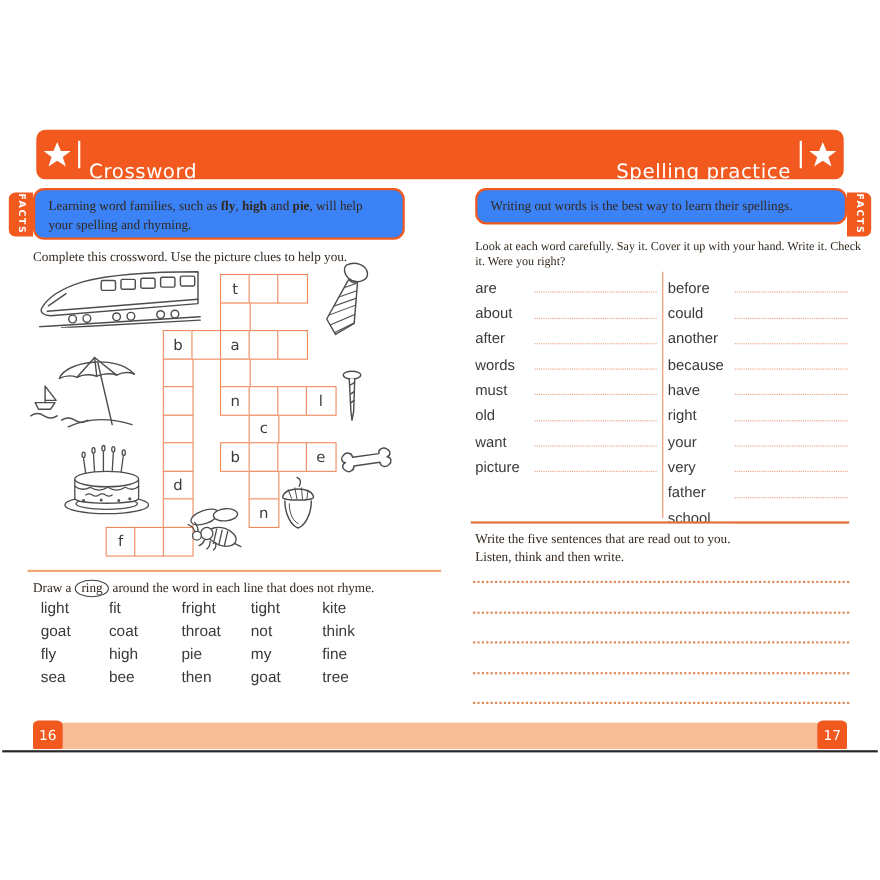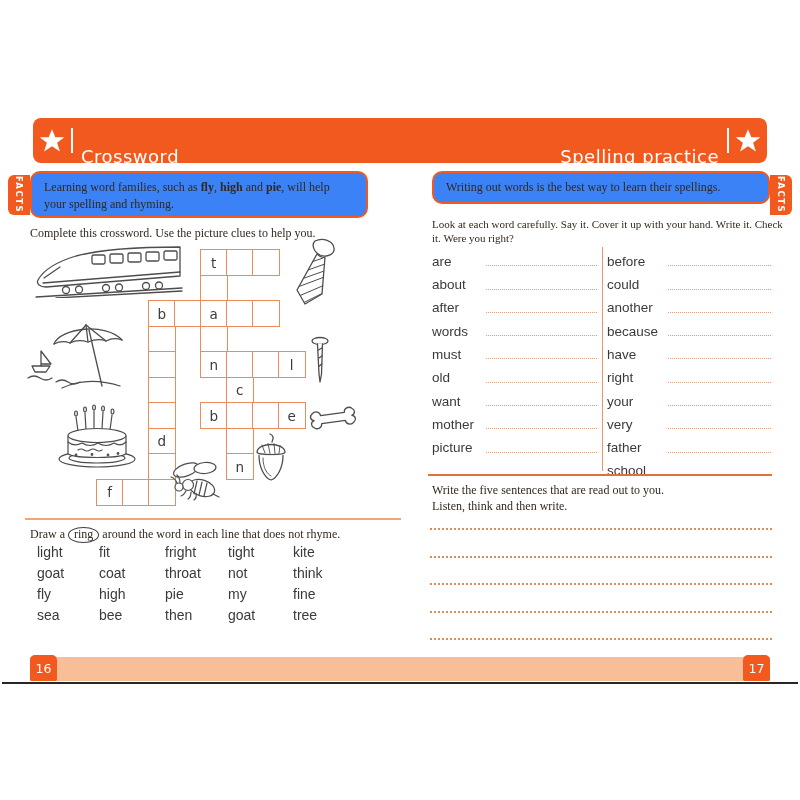--- a/index.html
+++ b/index.html
@@ -326,24 +326,20 @@
       </div>
       <div class="spell-row">
         <span class="spell-word hand">old</span>
         <div class="wline"></div>
       </div>
       <div class="spell-row">
         <span class="spell-word hand">want</span>
         <div class="wline"></div>
       </div>
       <div class="spell-row">
-        <span class="spell-word hand">mother</span>
-        <div class="wline"></div>
-      </div>
-      <div class="spell-row">
         <span class="spell-word hand">picture</span>
         <div class="wline"></div>
       </div>
     </div>
   <div class="abs col2" id="spell-col2">
       <div class="spell-row">
         <span class="spell-word hand">before</span>
         <div class="wline"></div>
       </div>
       <div class="spell-row">

